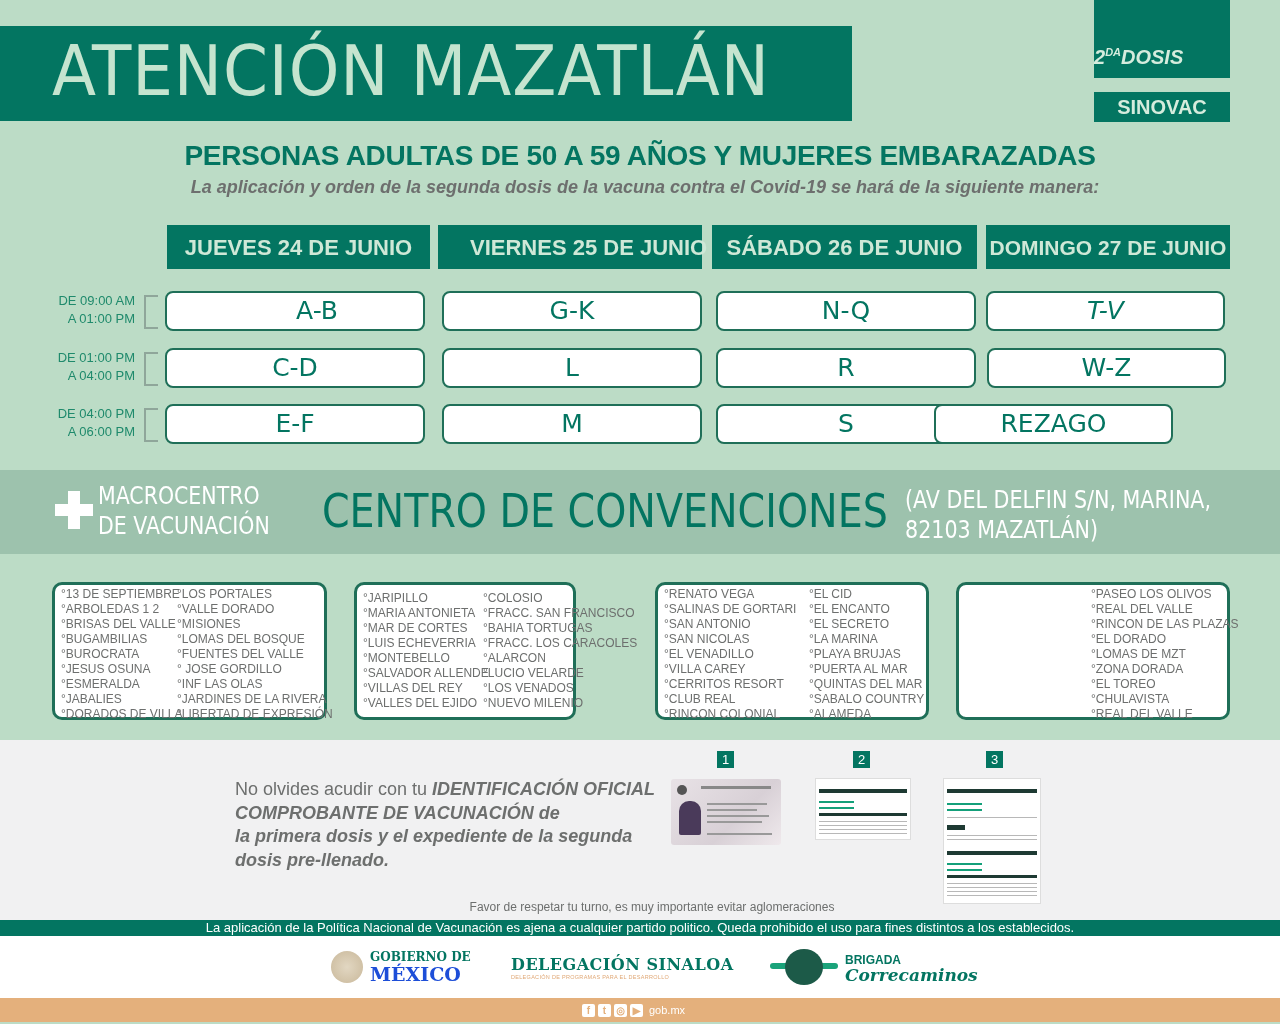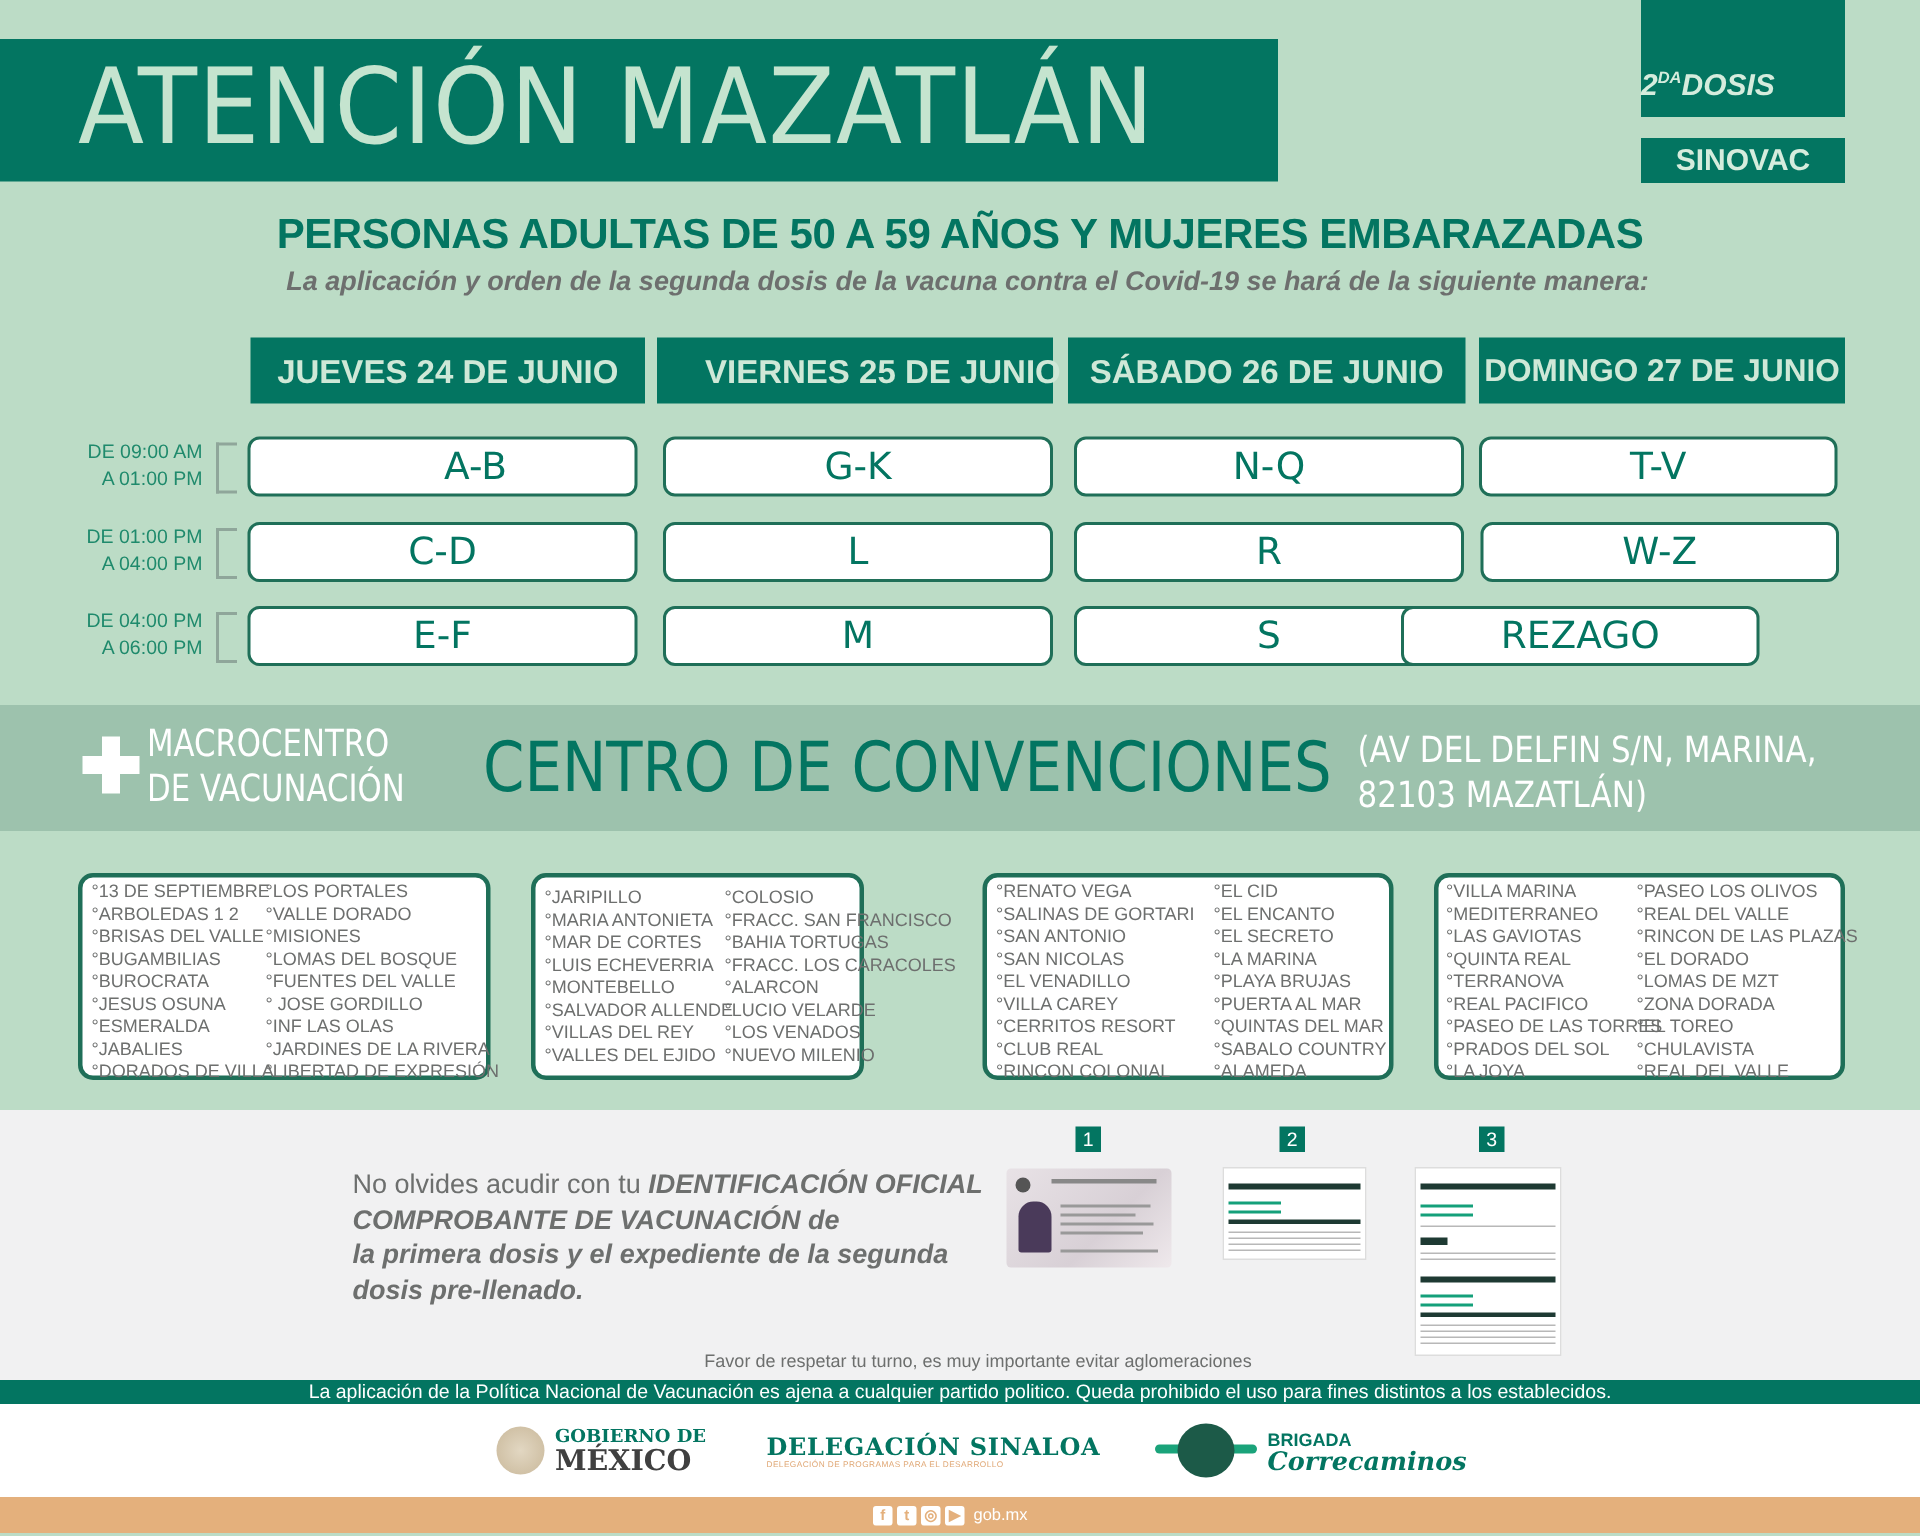--- a/index.html
+++ b/index.html
@@ -47,21 +47,21 @@
   .doc .gbar { position: absolute; left: 3px; width: 35px; height: 2px; background: #14a07a; }
   .doc .line { position: absolute; left: 3px; right: 3px; height: 1px; background: #b8b8b8; }
 
   .favor { left: 0; top: 900px; width: 1280px; text-align: center; color: #6d6f6e; font-size: 12px; margin-left: 12px; }
   .policy { left: 0; top: 920px; width: 1280px; height: 16px; background: #037561; color: #ffffff; text-align: center; font-size: 13px; line-height: 16px; }
   .logo-area { left: 0; top: 936px; width: 1280px; height: 62px; background: #ffffff; }
   .foot-bar { left: 0; top: 998px; width: 1280px; height: 24px; background: #e4b07c; }
 
   .gob-seal { left: 331px; top: 951px; width: 32px; height: 32px; border-radius: 50%; background: radial-gradient(circle,#e2d7c2,#c9b89a); }
   .gob-small { left: 370px; top: 950px; color: #037561; font-weight: bold; font-size: 12px; font-family: "DejaVu Serif", serif; }
-  .gob-big { left: 370px; top: 963px; color: #404040; font-weight: bold; font-size: 19px; font-family: "DejaVu Serif", serif; }
+  .gob-big { left: 370px; top: 963px; color: #1d4ed8; font-weight: bold; font-size: 19px; font-family: "DejaVu Serif", serif; }
   .del-title { left: 511px; top: 955px; color: #037561; font-weight: bold; font-size: 16px; font-family: "DejaVu Serif", serif; letter-spacing: 0.5px; }
   .del-sub { left: 511px; top: 974px; color: #e0a876; font-size: 5.5px; letter-spacing: 0.3px; }
   .brig-logo { left: 785px; top: 949px; width: 38px; height: 36px; border-radius: 50%; background: #1c5a48; }
   .brig-wing { left: 770px; top: 963px; width: 68px; height: 6px; background: #1aa37a; border-radius: 3px; }
   .brig-small { left: 845px; top: 953px; color: #037561; font-weight: bold; font-size: 12px; }
   .brig-big { left: 845px; top: 965px; color: #037561; font-weight: bold; font-style: italic; font-size: 17px; font-family: "DejaVu Serif", serif; }
 
   .social { left: 582px; top: 1003px; height: 14px; display: flex; align-items: center; gap: 3px; }
   .social .ic { width: 13px; height: 13px; background: #ffffff; color: #e4b07c; font-size: 10px; text-align: center; line-height: 13px; font-weight: bold; border-radius: 2px; }
   .gobmx { color: #ffffff; font-size: 11px; margin-left: 3px; }
@@ -89,21 +89,21 @@
 <div class="abs day-header" style="left:986px;width:244px;font-size:21px;">DOMINGO 27 DE JUNIO</div>
 
 <div class="abs time-label" style="top:292px;">
   <div>DE 09:00 AM</div>
   <div>A 01:00 PM</div>
 </div>
 <div class="abs bracket" style="top:295px;"></div>
 <div class="abs slot" style="left:165px;top:291px;width:260px;padding-left:44px;">A-B</div>
 <div class="abs slot" style="left:442px;top:291px;width:260px;">G-K</div>
 <div class="abs slot" style="left:716px;top:291px;width:260px;">N-Q</div>
-<div class="abs slot" style="left:986px;top:291px;width:239px;">T-V</div>
+<div class="abs slot" style="left:986px;top:291px;width:239px;font-style:italic;">T-V</div>
 
 <div class="abs time-label" style="top:349px;">
   <div>DE 01:00 PM</div>
   <div>A 04:00 PM</div>
 </div>
 <div class="abs bracket" style="top:352px;"></div>
 <div class="abs slot" style="left:165px;top:348px;width:260px;">C-D</div>
 <div class="abs slot" style="left:442px;top:348px;width:260px;">L</div>
 <div class="abs slot" style="left:716px;top:348px;width:260px;">R</div>
 <div class="abs slot" style="left:987px;top:348px;width:239px;">W-Z</div>
@@ -198,31 +198,20 @@
     <div>°LA MARINA</div>
     <div>°PLAYA BRUJAS</div>
     <div>°PUERTA AL MAR</div>
     <div>°QUINTAS DEL MAR</div>
     <div>°SABALO COUNTRY</div>
     <div>°ALAMEDA</div>
   </div>
 </div>
 
 <div class="abs colonia-box" style="left:956px;width:274px;">
-  <div class="col" style="left:5px;">
-    <div>°VILLA MARINA</div>
-    <div>°MEDITERRANEO</div>
-    <div>°LAS GAVIOTAS</div>
-    <div>°QUINTA REAL</div>
-    <div>°TERRANOVA</div>
-    <div>°REAL PACIFICO</div>
-    <div>°PASEO DE LAS TORRES</div>
-    <div>°PRADOS DEL SOL</div>
-    <div>°LA JOYA</div>
-  </div>
   <div class="col" style="left:132px;">
     <div>°PASEO LOS OLIVOS</div>
     <div>°REAL DEL VALLE</div>
     <div>°RINCON DE LAS PLAZAS</div>
     <div>°EL DORADO</div>
     <div>°LOMAS DE MZT</div>
     <div>°ZONA DORADA</div>
     <div>°EL TOREO</div>
     <div>°CHULAVISTA</div>
     <div>°REAL DEL VALLE</div>

